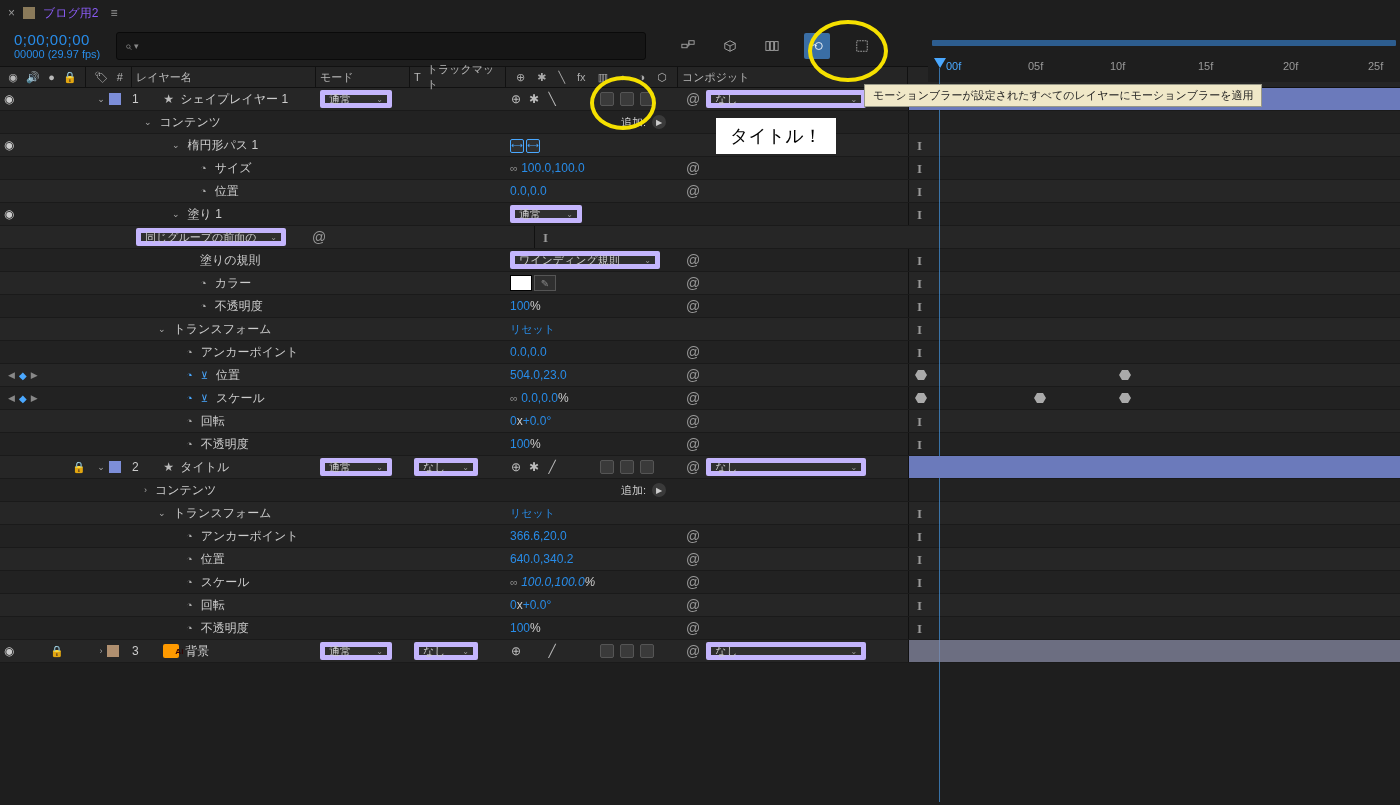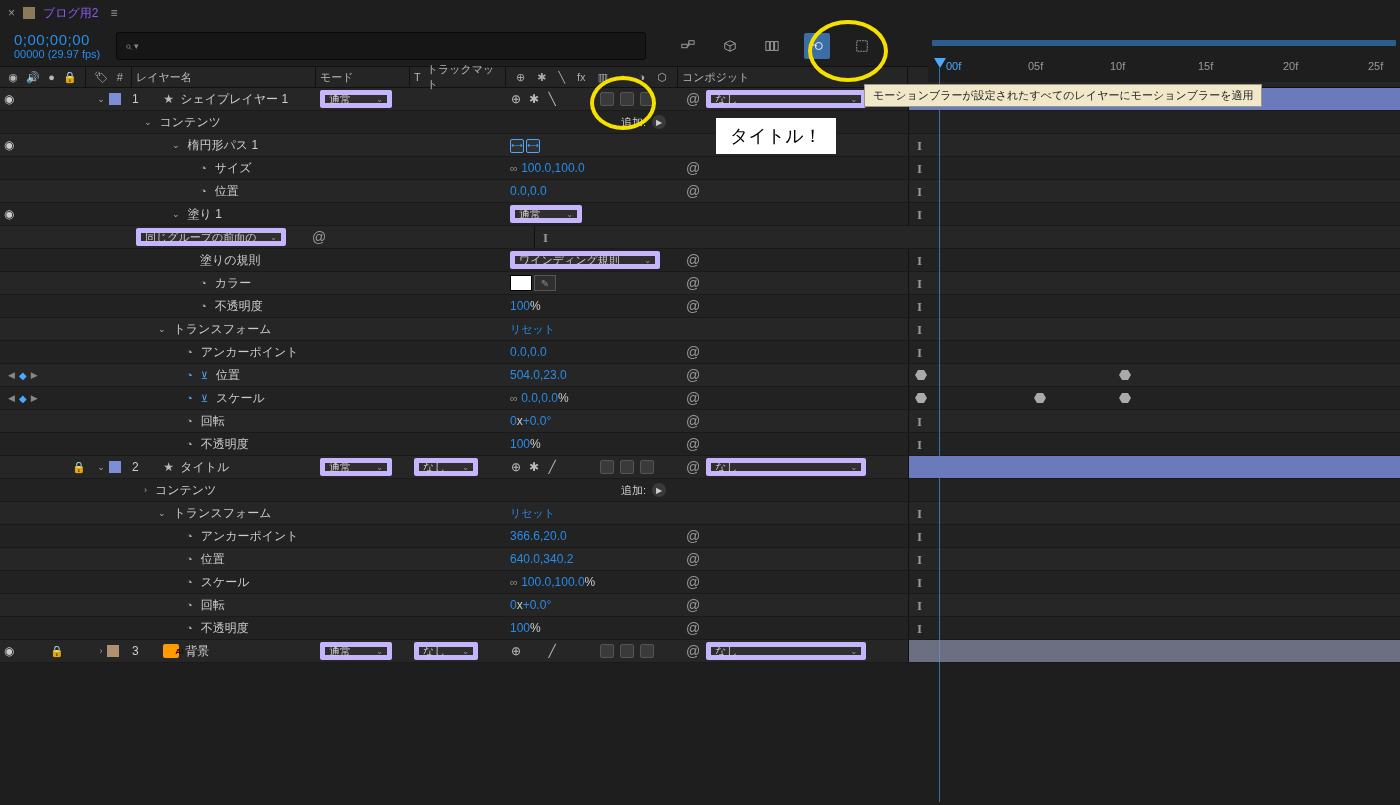--- a/index.html
+++ b/index.html
@@ -643,21 +643,21 @@
 
 <div class="row">
   <div class="cell-av"></div>
       <div class="cell-tag"></div>
   <div class="cell-name" style="width:374px;">
         <span class="prop-indent" style="padding-left:54px;">
           <span class="stopwatch">◔</span>
           <span>スケール</span>
         </span>
       </div>
-  <div style="width:172px; padding-left:4px;"><span class="link-ico">∞</span> <span class="val-link"><span>100.0,100.0</span><span class="pct">%</span></span></div>
+  <div style="width:172px; padding-left:4px;font-style:italic;"><span class="link-ico">∞</span> <span class="val-link"><span>100.0,100.0</span><span class="pct">%</span></span></div>
   <div class="cell-parent">
         <span class="spiral">@</span>
       </div>
   <div class="cell-tl">
         <span class="ibeam" style="left:8px;">I</span>
       </div>
 </div>
 
 <div class="row">
   <div class="cell-av"></div>

